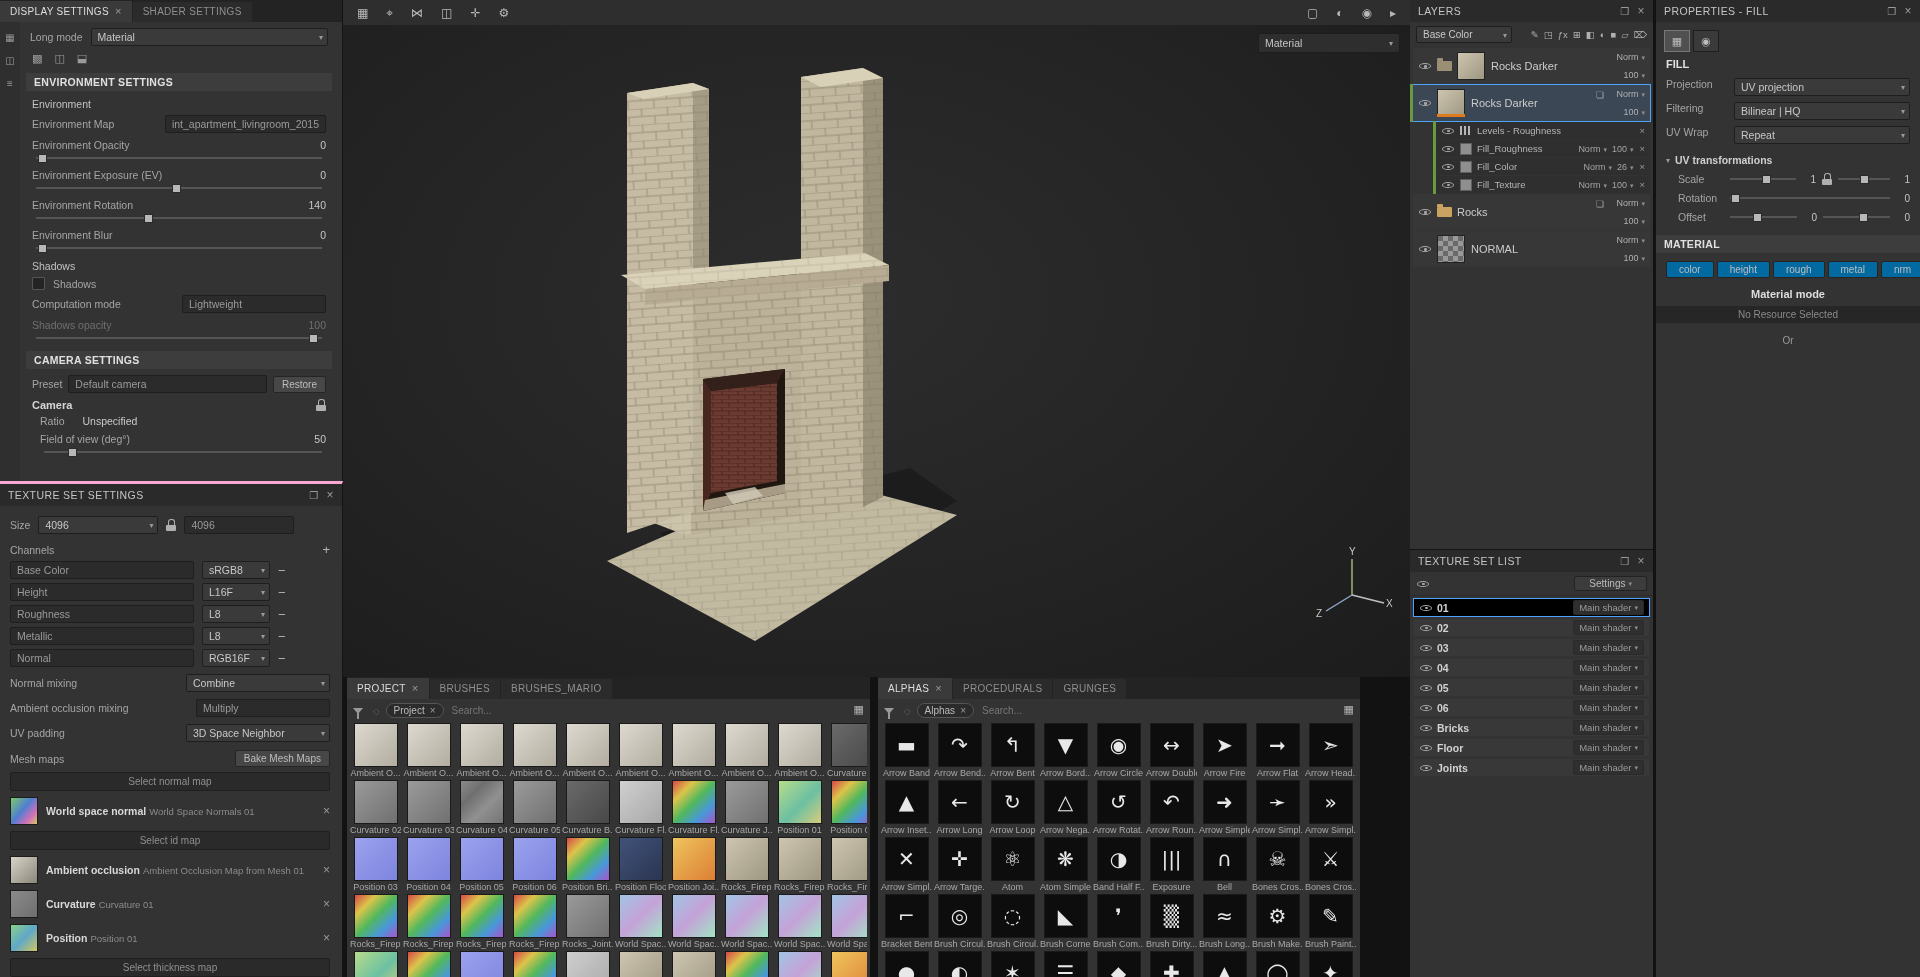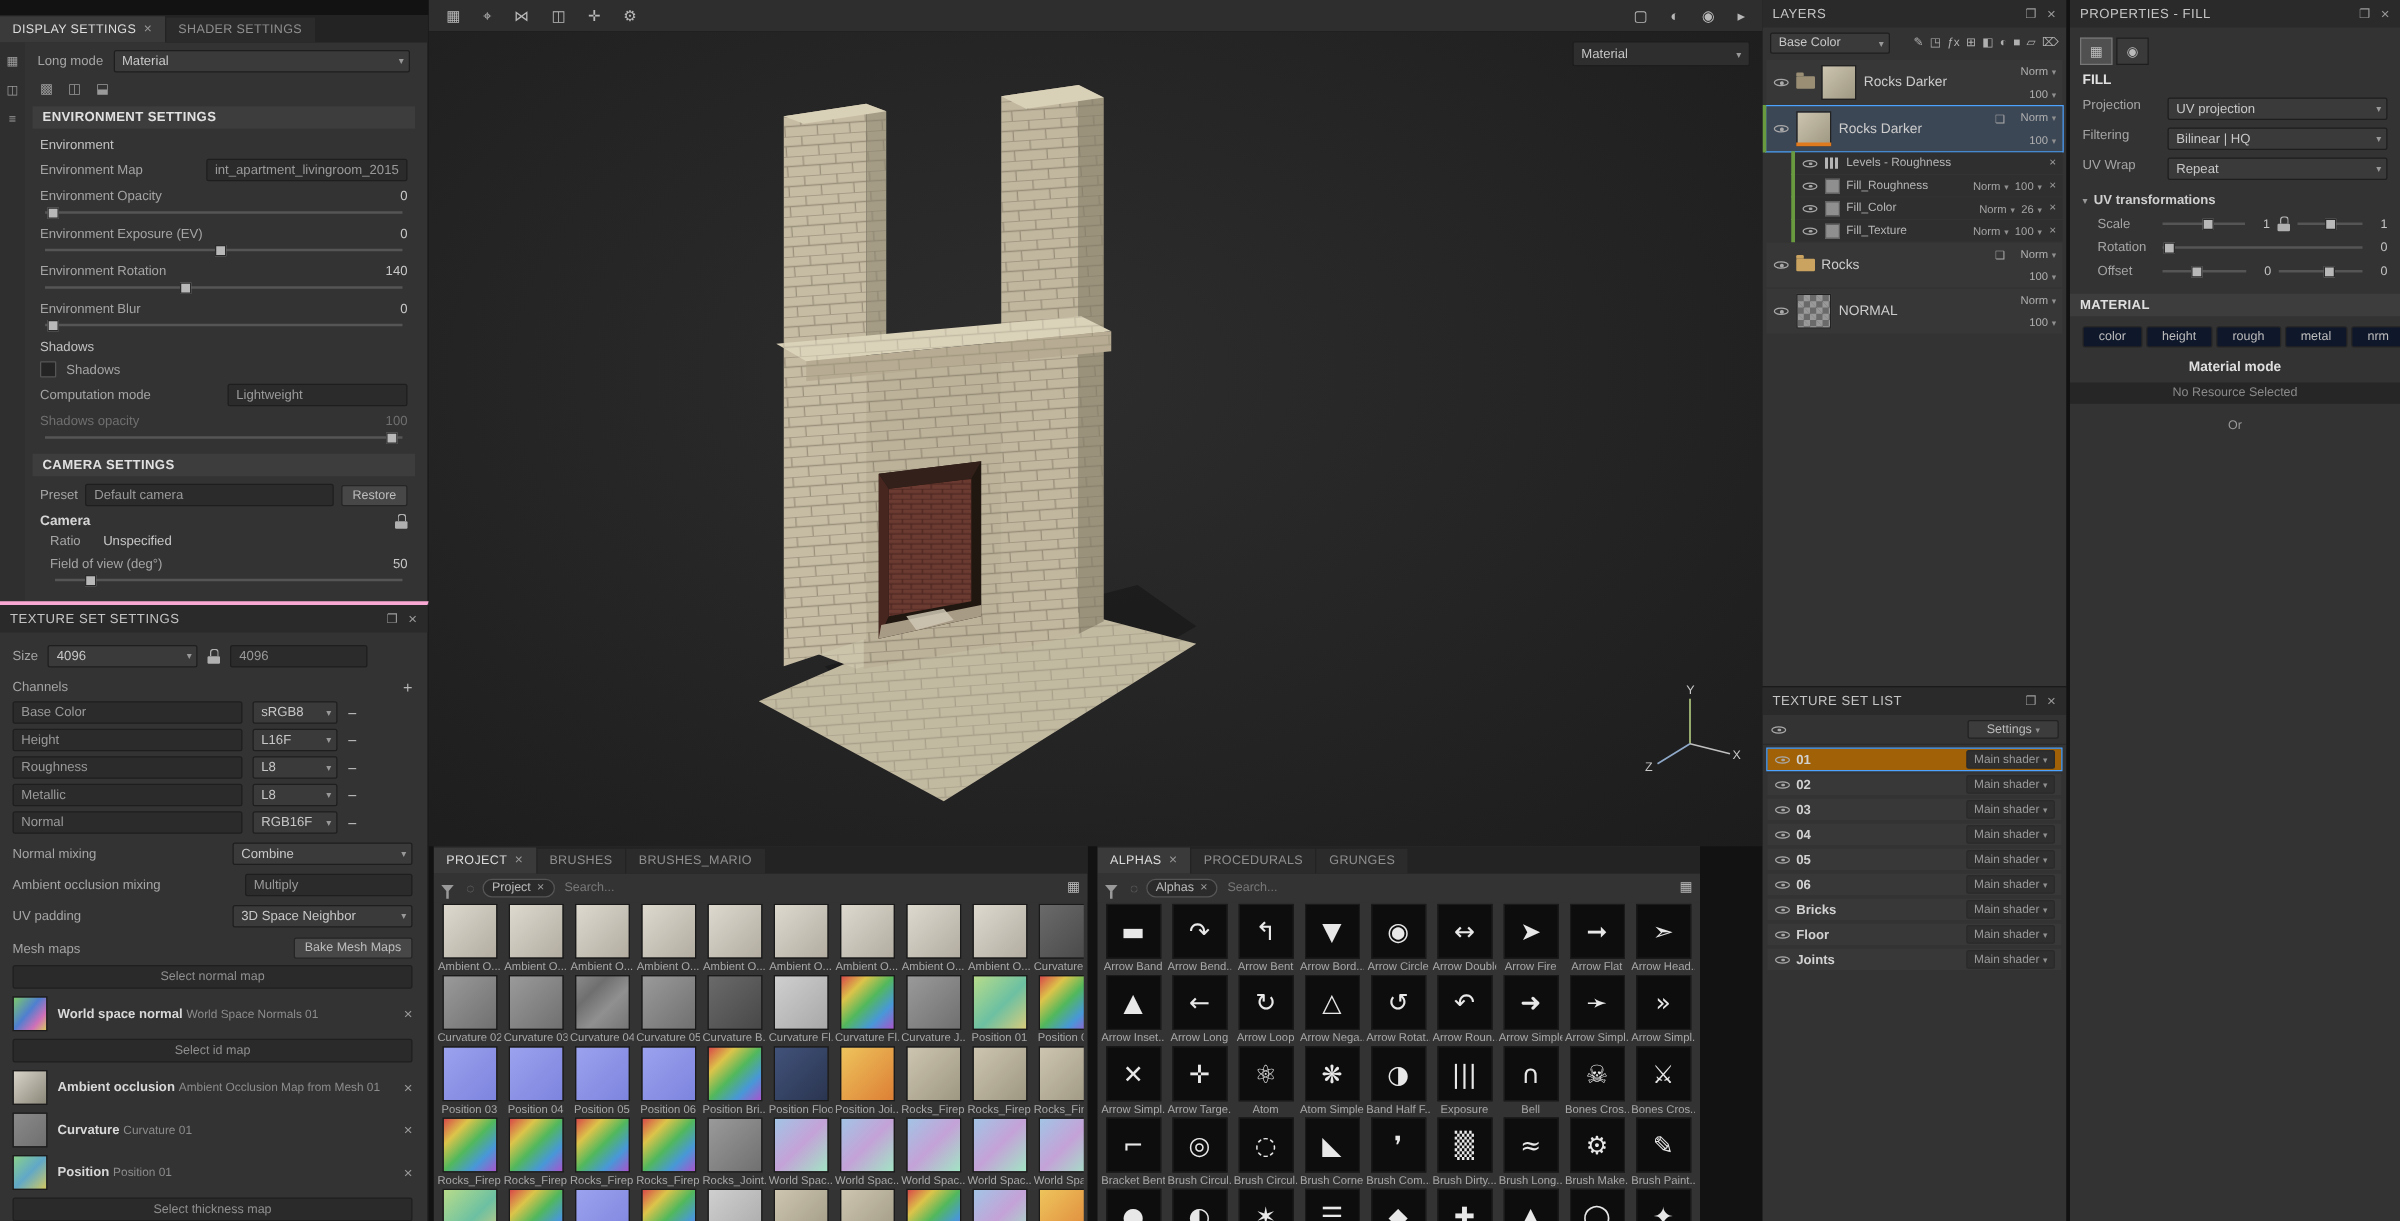--- a/index.html
+++ b/index.html
@@ -39,21 +39,21 @@
   .eye::after{content:"";position:absolute;left:6px;top:5px;width:2.5px;height:2.5px;background:#a8a8a8;border-radius:50%}
   .lock{width:10px;height:12px;position:relative;display:inline-block;flex:none;cursor:pointer}
   .lock::before{content:"";position:absolute;bottom:0;left:0;width:10px;height:6px;background:#b0b0b0;border-radius:1px}
   .lock::after{content:"";position:absolute;top:0;left:2px;width:5px;height:5px;border:1.5px solid #b0b0b0;border-bottom:none;border-radius:3px 3px 0 0}
   .folder-icon{width:15px;height:10px;background:#9a8f75;border-radius:1px;position:relative;margin-right:5px;flex:none}
   .folder-icon::before{content:"";position:absolute;top:-3px;left:0;width:6px;height:3px;background:inherit;border-radius:1px 1px 0 0}
   .folder-icon.tan{background:#c9a35f}
   .funnel{width:0;height:0;border-left:5px solid transparent;border-right:5px solid transparent;border-top:6px solid #999;position:relative;display:inline-block;margin-right:4px}
   .funnel::after{content:"";position:absolute;left:-1px;top:-1px;width:2px;height:6px;background:#999}
   
-  #display-panel{left:0;top:12px;width:343px;height:481px;border-right:1px solid #141414}
+  #display-panel{left:0;top:0;width:343px;height:481px;border-right:1px solid #141414}
   #tss-panel{left:0;top:481px;width:343px;height:496px;border-top:3px solid #f9a8d4;border-right:1px solid #141414}
   #toolbar{left:343px;top:0;width:1067px;height:25px;background:#2e2e2e;display:flex;align-items:center;padding:0 14px;gap:18px;box-sizing:border-box;position:absolute}
   #viewport{left:343px;top:25px;width:1067px;height:652px;position:absolute;background:radial-gradient(ellipse at 45% 42%,#2d2d2d 0%,#242424 55%,#1c1c1c 100%);overflow:hidden}
   #project-panel{left:347px;top:677px;width:523px;height:300px;overflow:hidden}
   #alphas-panel{left:878px;top:677px;width:482px;height:300px;overflow:hidden}
   #layers-panel{left:1410px;top:0;width:243px;height:549px;overflow:hidden}
   #tsl-panel{left:1410px;top:549px;width:243px;height:428px;border-top:1px solid #141414;overflow:hidden}
   #props-panel{left:1656px;top:0;width:264px;height:977px;overflow:hidden}
   
   .dp-rail{position:absolute;left:0;top:22px;bottom:0;width:20px;background:#2f2f2f;display:flex;flex-direction:column;align-items:center;gap:12px;padding-top:10px;box-sizing:border-box}
@@ -147,40 +147,40 @@
   .k-layer .linst,.k-folder .linst{position:absolute;right:46px;top:5px;font-size:9px;color:#aaa}
   .k-efill .lblend,.k-efill .lopacity{margin-left:5px;font-size:9px;color:#a5a5a5}
   .k-efill .lclose,.k-effect .lclose{margin-left:6px;color:#9a9a9a}
   .k-effect .lclose{margin-left:auto}
   .levels-icon{width:12px;height:9px;margin-right:5px;flex:none;background:repeating-linear-gradient(90deg,#b5b5b5 0 2px,transparent 2px 4px)}
   .fillsq{width:10px;height:10px;background:#8f8f8f;border:1px solid #5f5f5f;margin-right:5px;flex:none}
   
   .tsl-toolrow{display:flex;align-items:center;padding:4px 6px;border-bottom:1px solid #2a2a2a}
   .tsl-settings{margin-left:auto;display:flex;align-items:center;background:#3c3c3c;border:1px solid #222;border-radius:2px;padding:1px 14px;font-size:10px;color:#bbb;cursor:pointer}
   .tsl-row{display:flex;align-items:center;height:17px;background:#383838;margin:3px 4px;padding:0 5px;cursor:pointer}
-  .tsl-row.selected{outline:1px solid #4da3ff;background:#a16207}
+  .tsl-row.selected{outline:1px solid #4da3ff;background:#000000}
   .tsl-name{font-size:10.5px;color:#d2d2d2;font-weight:bold;margin-left:4px}
   .tsl-shader{margin-left:auto;display:flex;align-items:center;color:#9a9a9a;font-size:9.5px;border:1px solid #2a2a2a;background:#2f2f2f;border-radius:2px;padding:0 5px;height:13px}
   
   .pr-content{padding:4px 8px}
   .ptabs{display:flex;gap:3px;margin:4px 0 6px}
   .ptab{width:24px;height:20px;border:1px solid #1e1e1e;background:#3a3a3a;display:flex;align-items:center;justify-content:center;font-size:11px;color:#bbb;cursor:pointer}
   .ptab.active{background:#505050;border-color:#777}
   .pr-sect-lbl{font-weight:bold;color:#e0e0e0;font-size:11px;margin:4px 2px 8px}
   .pr-row{display:flex;align-items:flex-start;margin:6px 2px;gap:6px}
   .pr-row .lbl{width:62px;flex:none}
   .pr-row .dd{flex:1}
   .uvt-head{display:flex;align-items:center;gap:5px;font-weight:bold;color:#cfcfcf;font-size:10.5px;margin:10px 2px 6px}
   .uvt-head::before{content:"▾";font-size:8px;color:#999}
   .uvrow{display:flex;align-items:center;gap:6px;margin:7px 2px 7px 14px}
   .uvrow .lbl{width:46px;flex:none}
   .uvrow .slider{flex:1}
   .uvrow .num{width:14px;text-align:right;color:#c5c5c5;font-size:10px}
   .mat-btns{display:flex;gap:3px;margin:8px 2px}
-  .mat-btns .btn{flex:1;padding:2px 12px;background:#0f172a}
+  .mat-btns .btn{flex:1;padding:2px 12px;background:#0369a1}
   .mat-mode{text-align:center;font-weight:bold;color:#dedede;font-size:11px;margin:10px 0 6px}
   .mat-bar{background:#262626;color:#8a8a8a;font-size:10px;text-align:center;padding:3px 0}
   .or-txt{text-align:center;color:#9a9a9a;font-size:10px;margin-top:12px}
 </style>
 </head>
 <body>
 
 <div class="stage">
 
   <div class="panel" id="display-panel">

